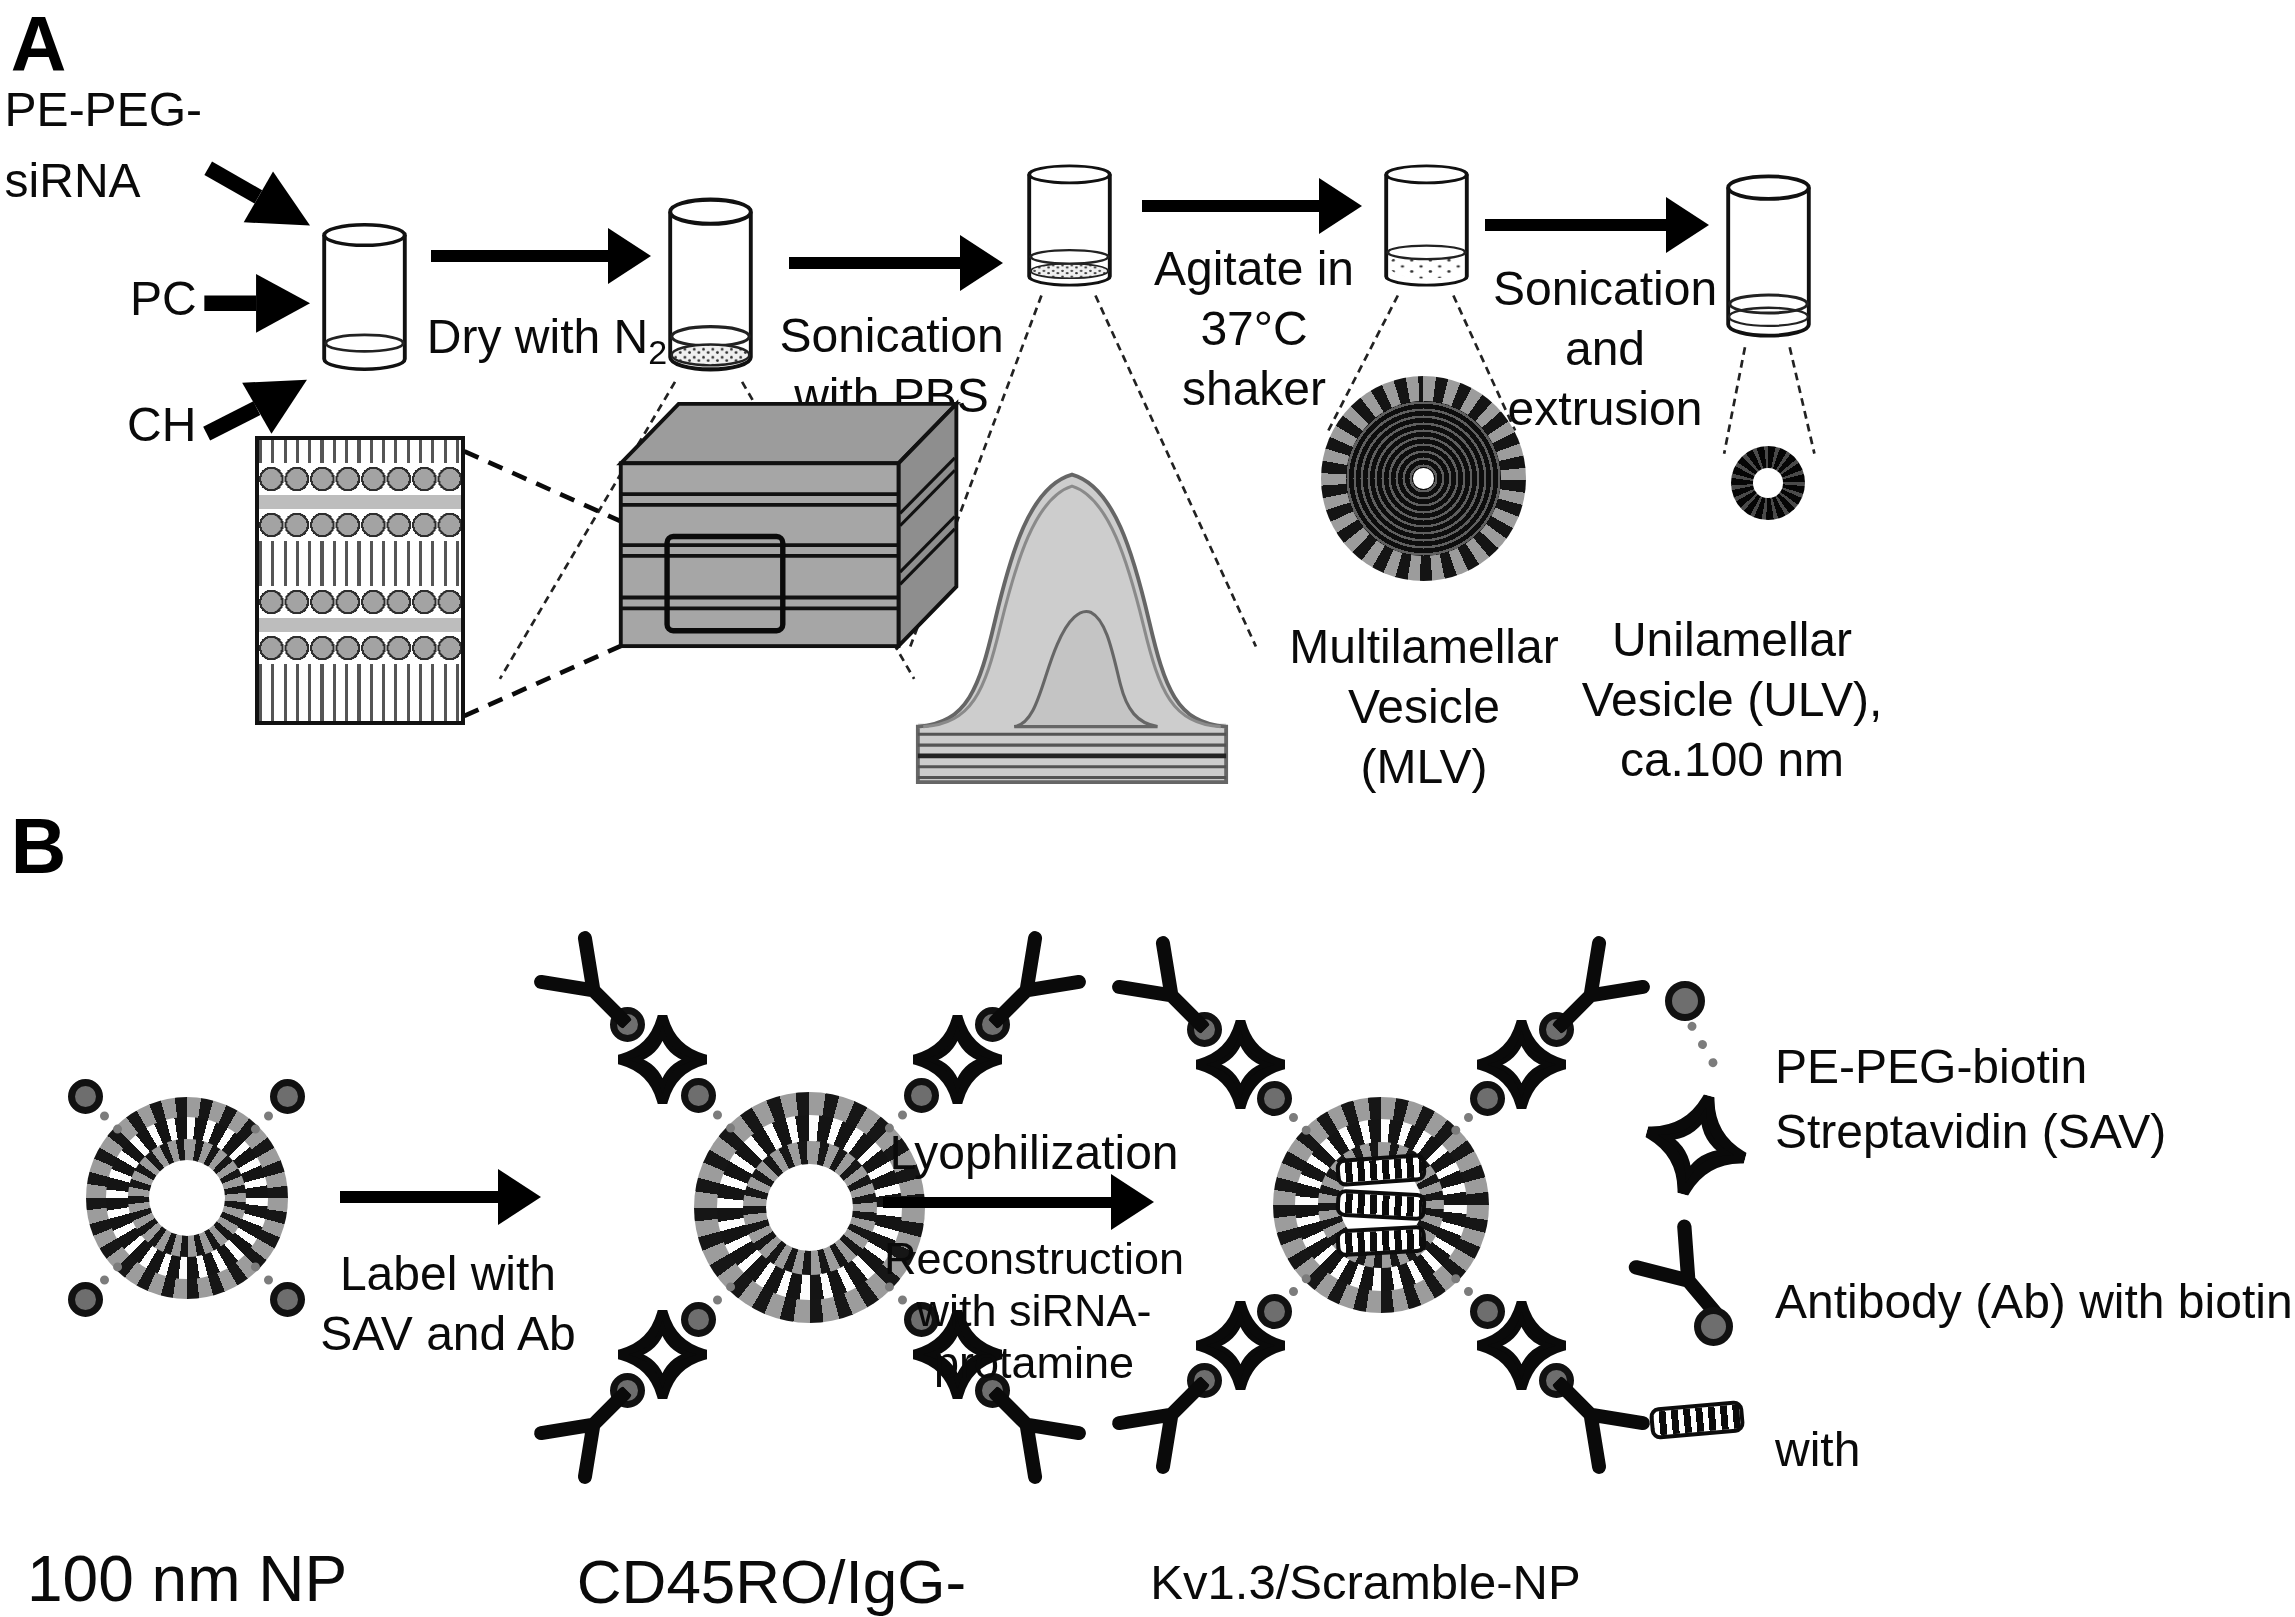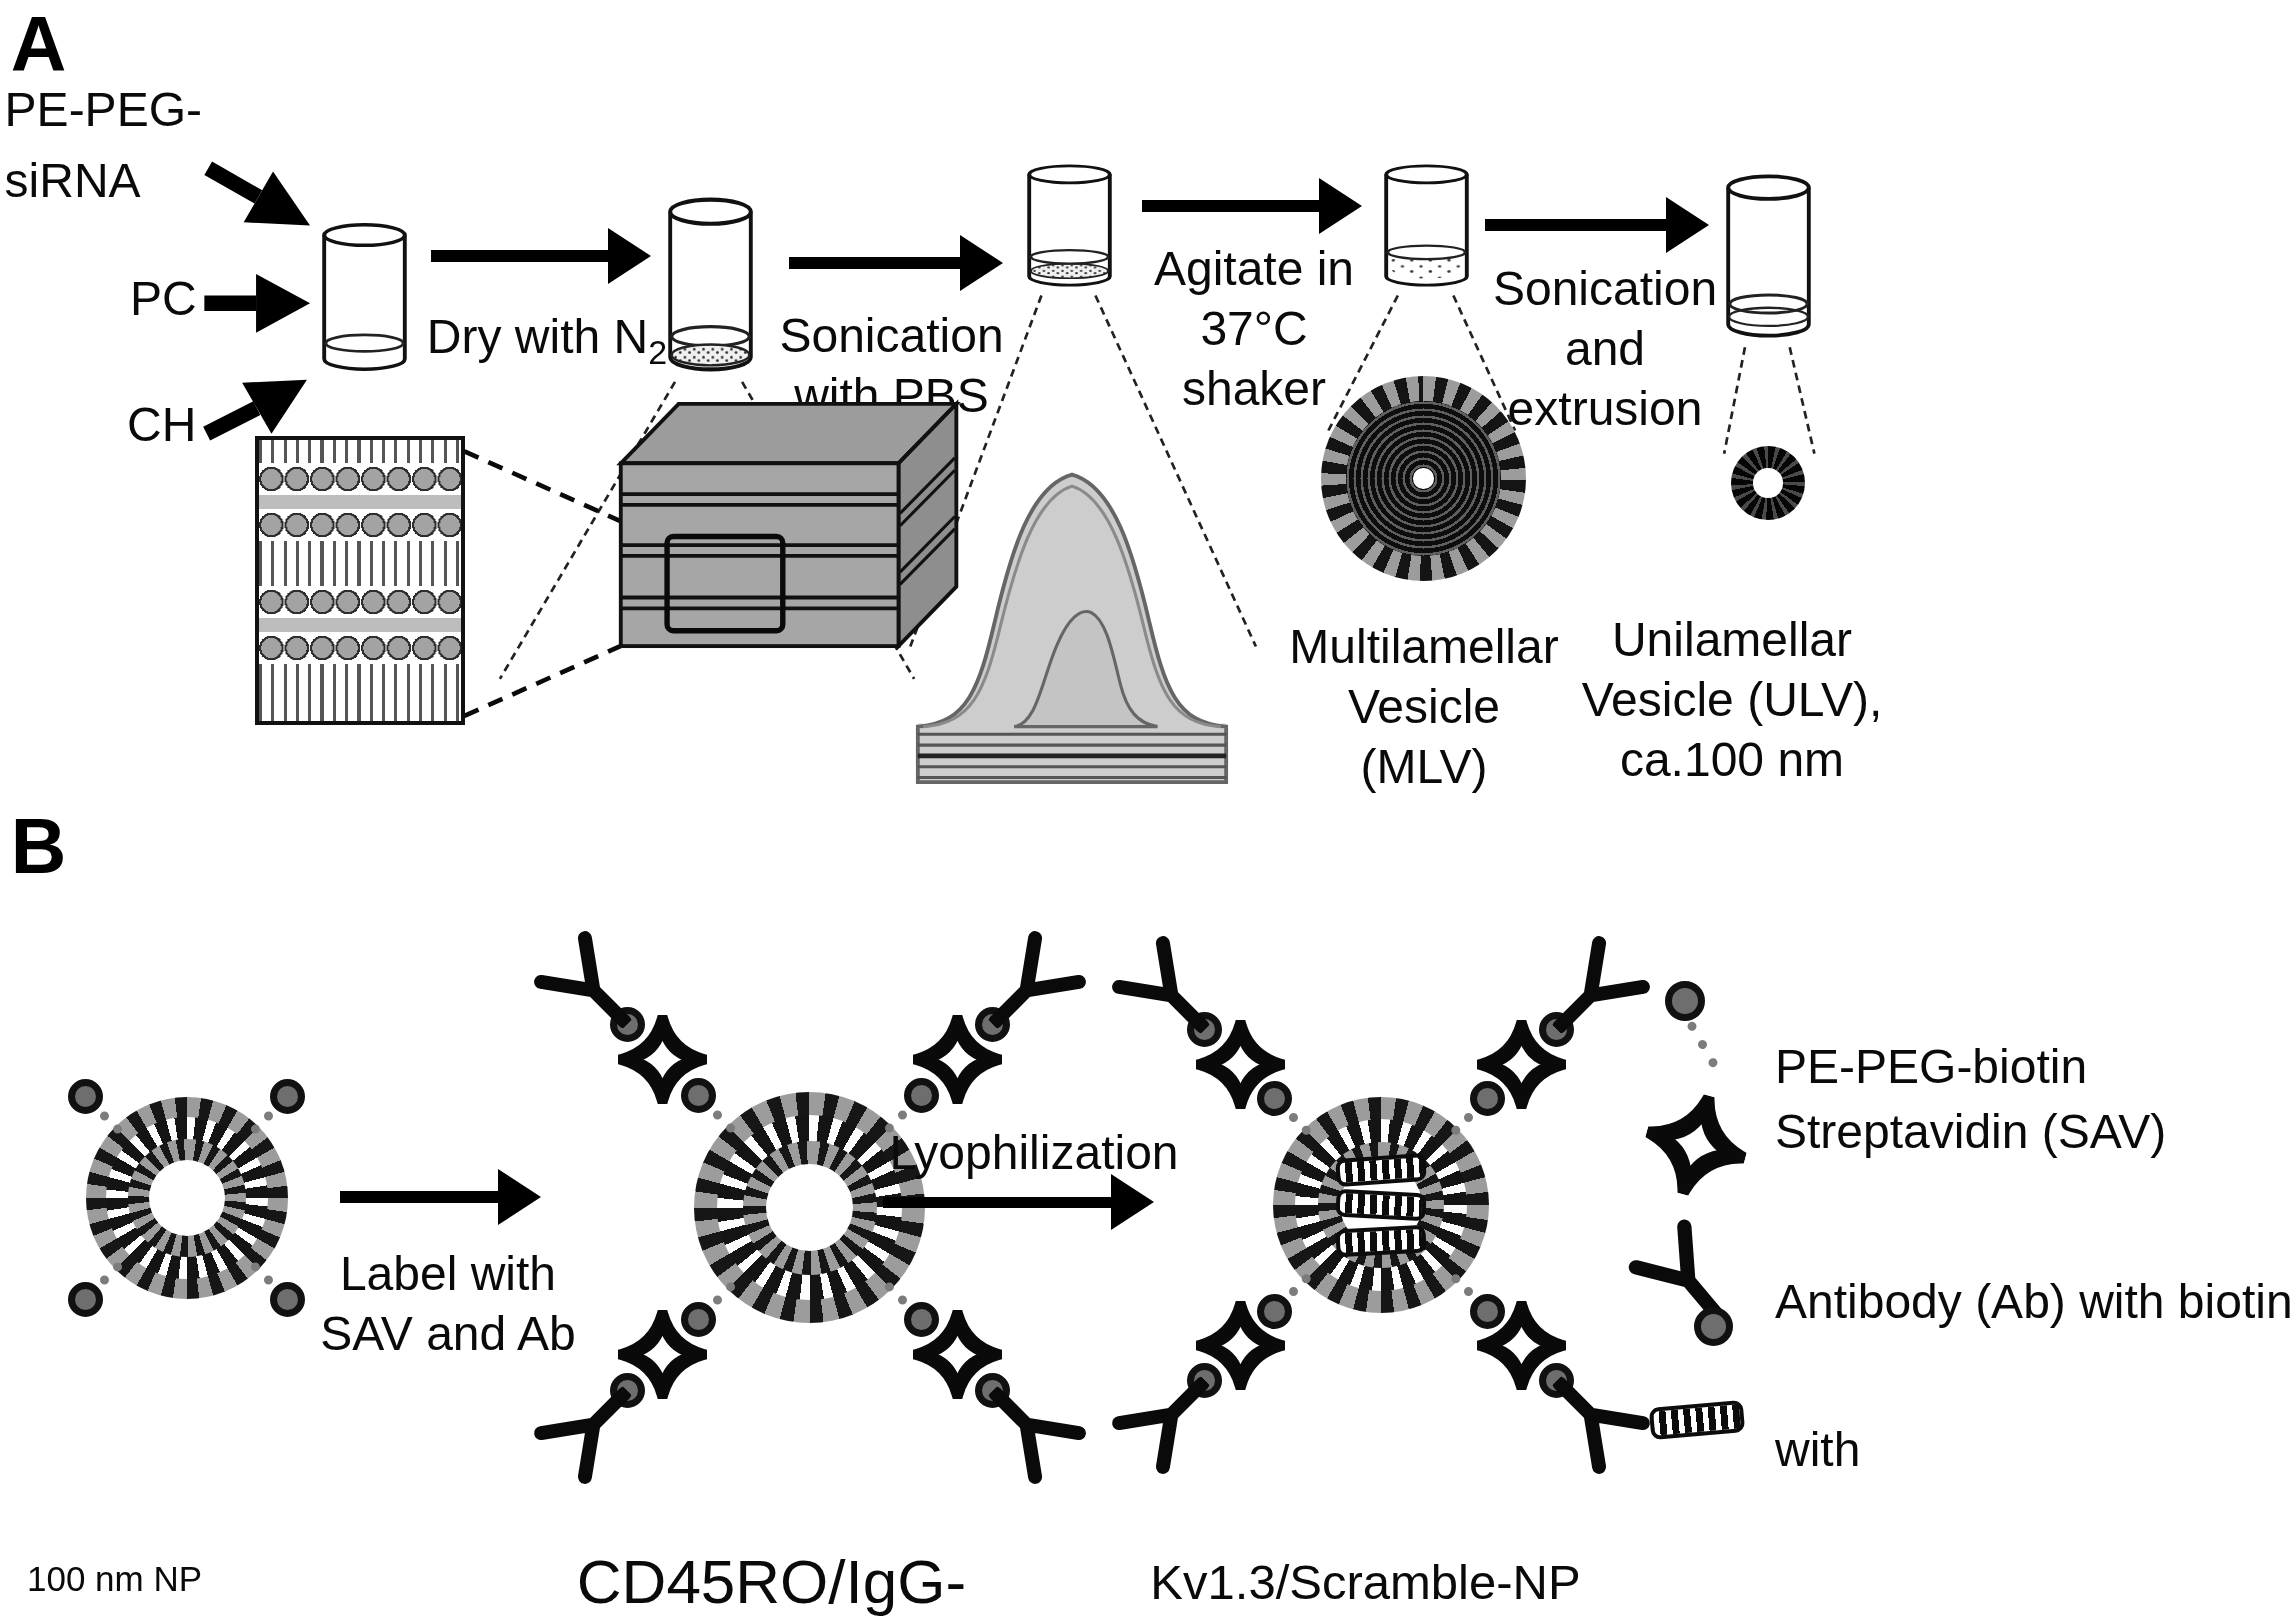--- a/index.html
+++ b/index.html
@@ -300,20 +300,25 @@
       <use href="#ab"></use>
     </svg>
   <svg class="absvg" style="left:978px;top:1376px;transform:rotate(135deg)" width="100" height="100" viewBox="0 0 130 130">
       <use href="#ab"></use>
     </svg>
 
   <div class="txt ctr" style="left:872px;top:1123px;width:324px">
     <div>Lyophilization</div>
   </div>
   <div class="harrow" style="left:883px;top:1197px;width:228px;height:10.8px"></div>
+  <div class="txt-sm ctr" style="left:872px;top:1233px;width:324px;position:absolute">
+    <div>Reconstruction</div>
+    <div>with siRNA-</div>
+    <div>protamine</div>
+  </div>
 
   <div class="lipo" style="left:1273px;top:1097px;width:216px;height:216px">
     <div class="l1"></div>
     <div class="l2"></div>
     <div class="l3"></div>
     <div class="l4"></div>
   </div>
   <div class="sirna" style="left:1336px;top:1156px;width:90px;transform:rotate(-4deg)"></div>
   <div class="sirna" style="left:1336px;top:1191px;width:90px;transform:rotate(3deg)"></div>
   <div class="sirna" style="left:1336px;top:1227px;width:90px;transform:rotate(-3deg)"></div>
@@ -365,18 +370,18 @@
 
   <svg class="absvg" style="left:1636px;top:1228px;transform:rotate(-40deg)" width="102" height="102" viewBox="0 0 132 132">
       <use href="#ab"></use>
     </svg>
   <div class="biotin" style="left:1694px;top:1307px;width:39px;height:39px"></div>
   <div class="txt" style="left:1775px;top:1272px">Antibody (Ab) with biotin</div>
 
   <div class="sirna" style="left:1650px;top:1404px;width:94px;height:32px;transform:rotate(-5deg)"></div>
   <div class="txt" style="left:1775px;top:1420px">with</div>
 
-  <div class="txt" style="left:27px;top:1549px;font-size:35px">100 nm NP</div>
+  <div class="txt" style="left:27px;top:1549px;font-size:64px">100 nm NP</div>
   <div class="txt ctr" style="left:540px;top:1552px;width:463px;font-size:62px">CD45RO/IgG-NP</div>
   <div class="txt ctr" style="left:1134px;top:1552px;width:463px;font-size:49px">Kv1.3/Scramble-NP</div>
 
 </div>
 
 
 </body></html>

